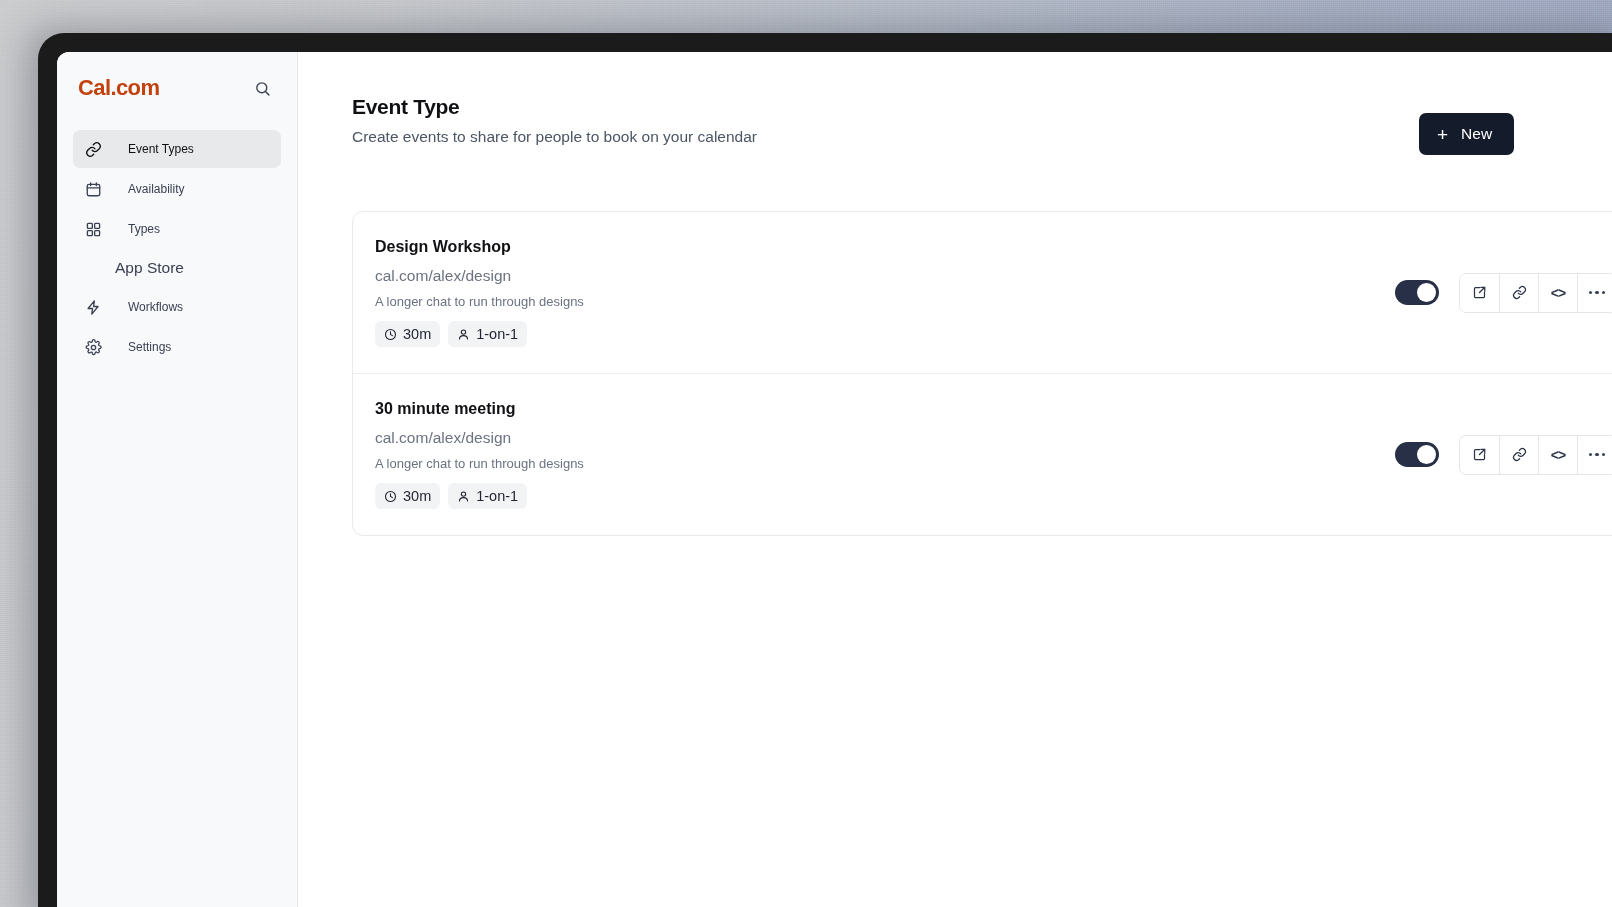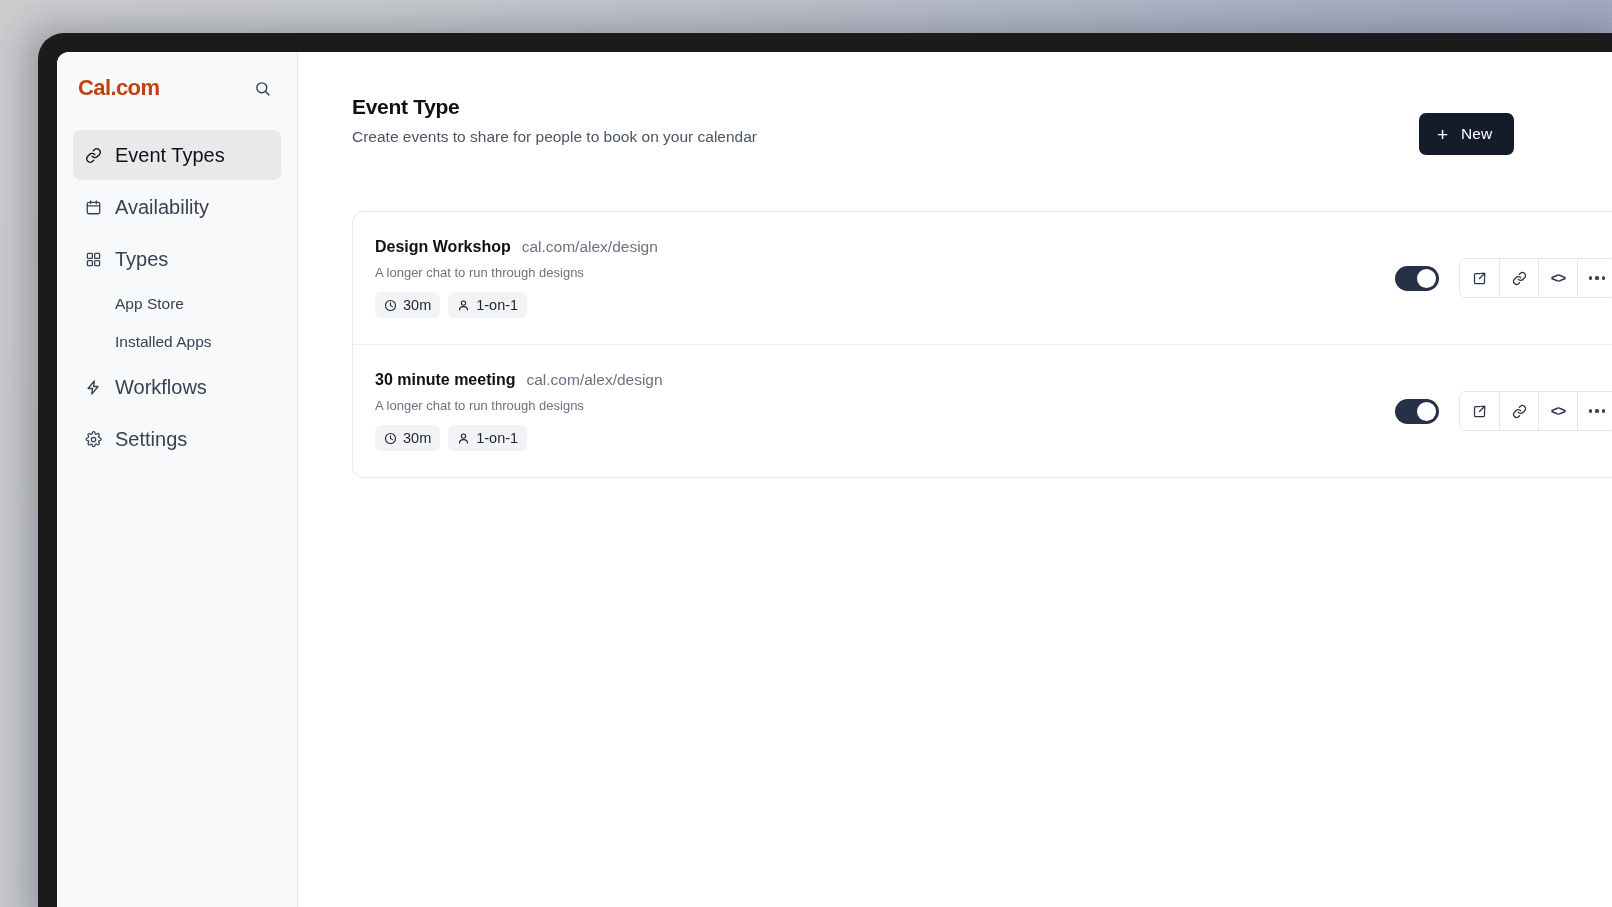--- a/index.html
+++ b/index.html
@@ -65,25 +65,25 @@
     letter-spacing: -.6px;
     color: #c2410c;
   }
   .search-btn {
     width: 26px; height: 26px;
     display: flex; align-items: center; justify-content: center;
     color: #3b4250;
   }
   .nav { margin-top: 6px; display: flex; flex-direction: column; gap: 2px; }
   .nav-item {
-    display: flex; align-items: center; gap: 13px;
-    height: 50px;
+    display: flex; align-items: center; gap: 26px;
+    height: 38px;
     padding: 0 11px;
     border-radius: 7px;
-    font-size: 20px;
+    font-size: 12px;
     color: #3a4152;
   }
   .nav-item.active {
     background: #e8e9eb;
     color: #0f1115;
     font-weight: 500;
   }
   .nav-item .ico { width: 18px; height: 18px; display: flex; align-items: center; justify-content: center; flex: 0 0 18px; }
   .nav-sub {
     display: flex; align-items: center;
@@ -142,21 +142,21 @@
     border-radius: 11px;
     overflow: hidden;
   }
   .event-row {
     display: flex; align-items: center;
     padding: 26px 24px 26px 22px;
     min-height: 130px;
   }
   .event-row + .event-row { border-top: 1px solid #eceef1; }
   .event-info { flex: 1; min-width: 0; }
-  .event-title-line { display: flex; align-items: baseline; gap: 11px; }
+  .event-title-line { display: flex; align-items: baseline; gap: 11px; flex-direction: column; }
   .event-title { font-size: 16px; font-weight: 700; color: #101114; }
   .event-slug { font-size: 15.5px; color: #6b7280; }
   .event-desc { margin-top: 9px; font-size: 13px; color: #6b7280; }
   .badges { margin-top: 12px; display: flex; gap: 8px; }
   .badge {
     display: inline-flex; align-items: center; gap: 6px;
     background: #f2f3f5;
     border-radius: 6px;
     padding: 5px 9px;
     font-size: 14.5px;
@@ -248,23 +248,20 @@
               <rect x="13.6" y="3.4" width="7" height="7" rx="1.2"></rect>
               <rect x="3.4" y="13.6" width="7" height="7" rx="1.2"></rect>
               <rect x="13.6" y="13.6" width="7" height="7" rx="1.2"></rect>
             </svg>
           </span>
           <span>Types</span>
         </div>
 
         <div class="nav-sub">
           <span>App Store</span>
-        </div>
-        <div class="nav-sub">
-          <span>Installed Apps</span>
         </div>
 
         <div class="nav-item">
           <span class="ico">
             <svg width="17" height="17" viewBox="0 0 24 24" fill="none" stroke="currentColor" stroke-width="1.9" stroke-linejoin="round">
               <path d="M13.2 2.6 4.4 13.4h6.2l-1 8 8.8-10.8h-6.2z"></path>
             </svg>
           </span>
           <span>Workflows</span>
         </div>

